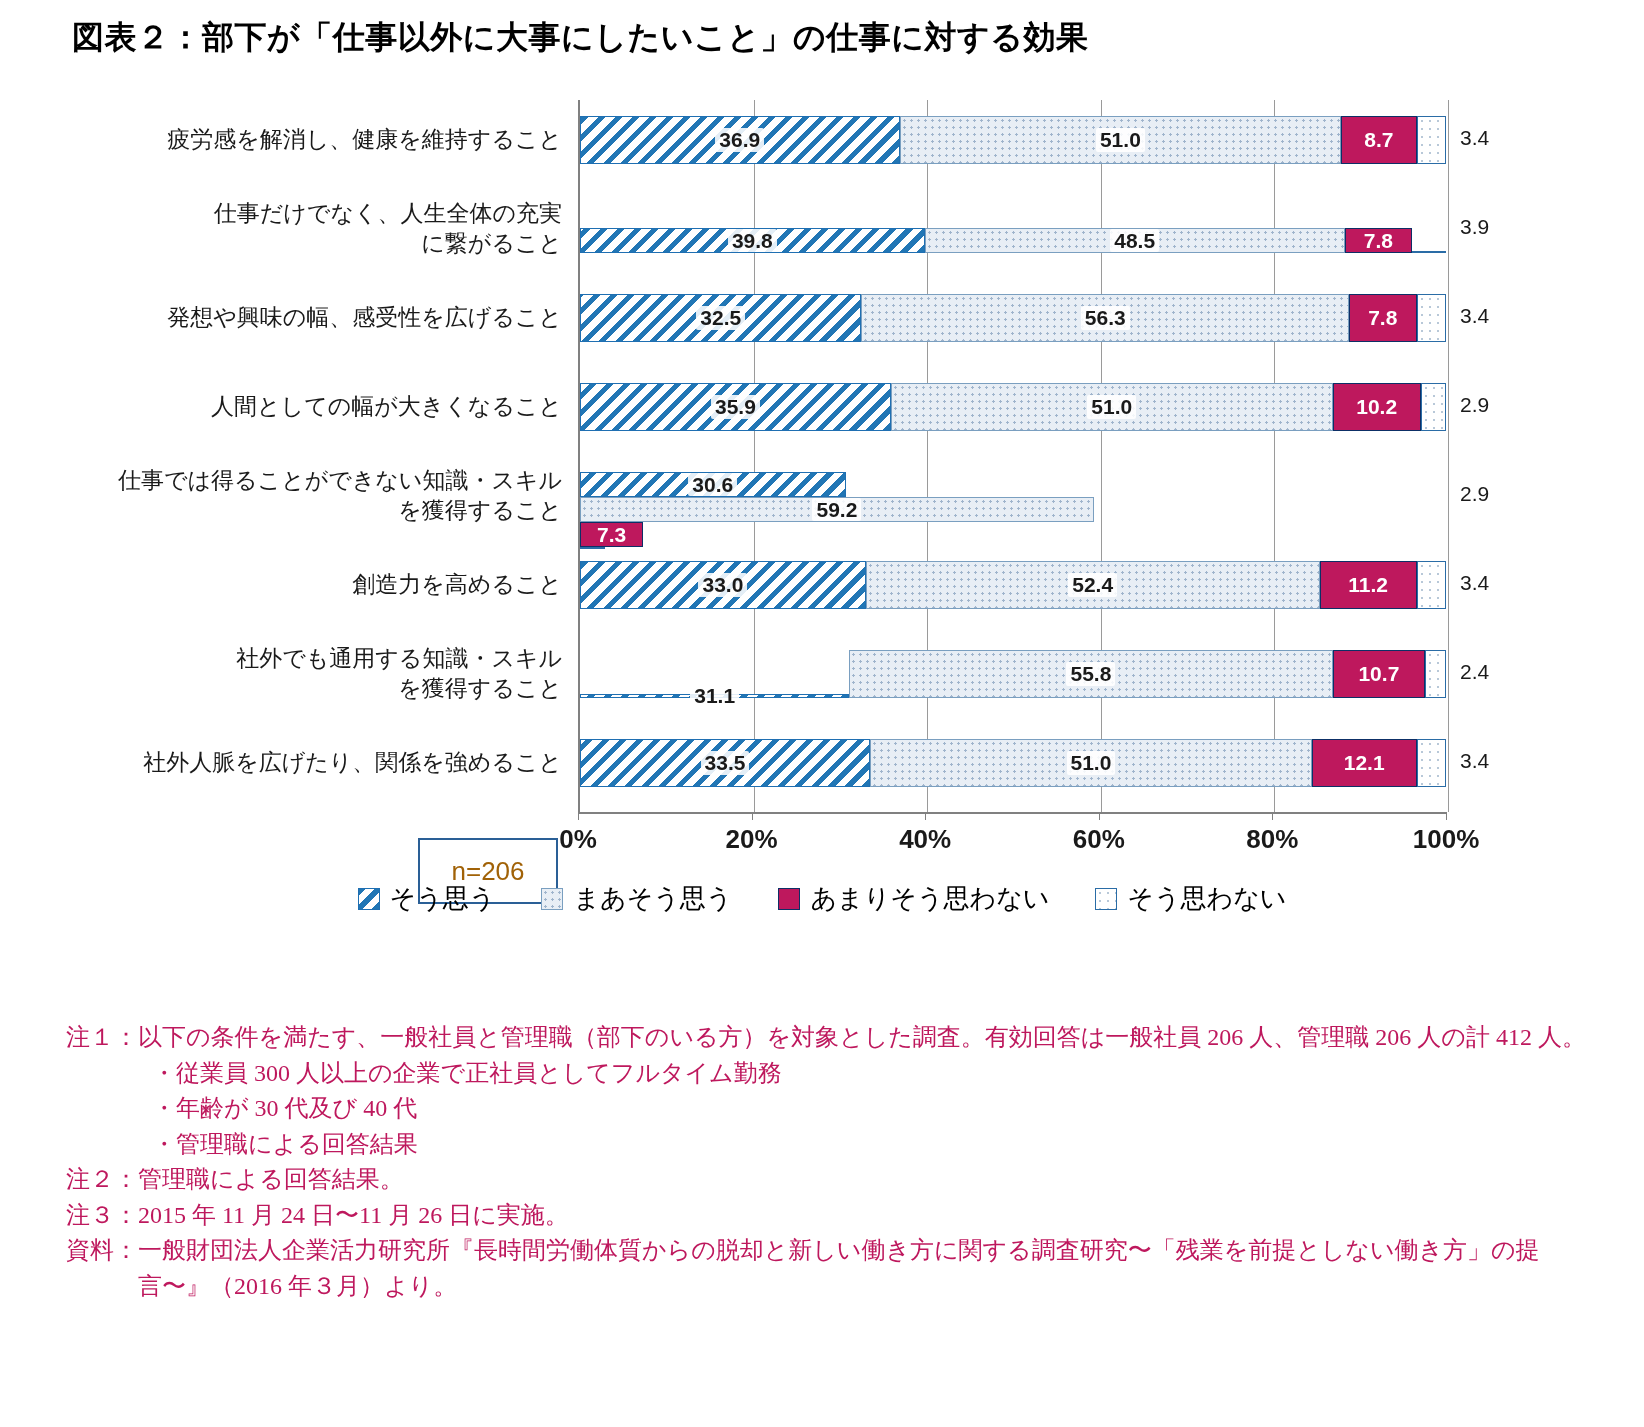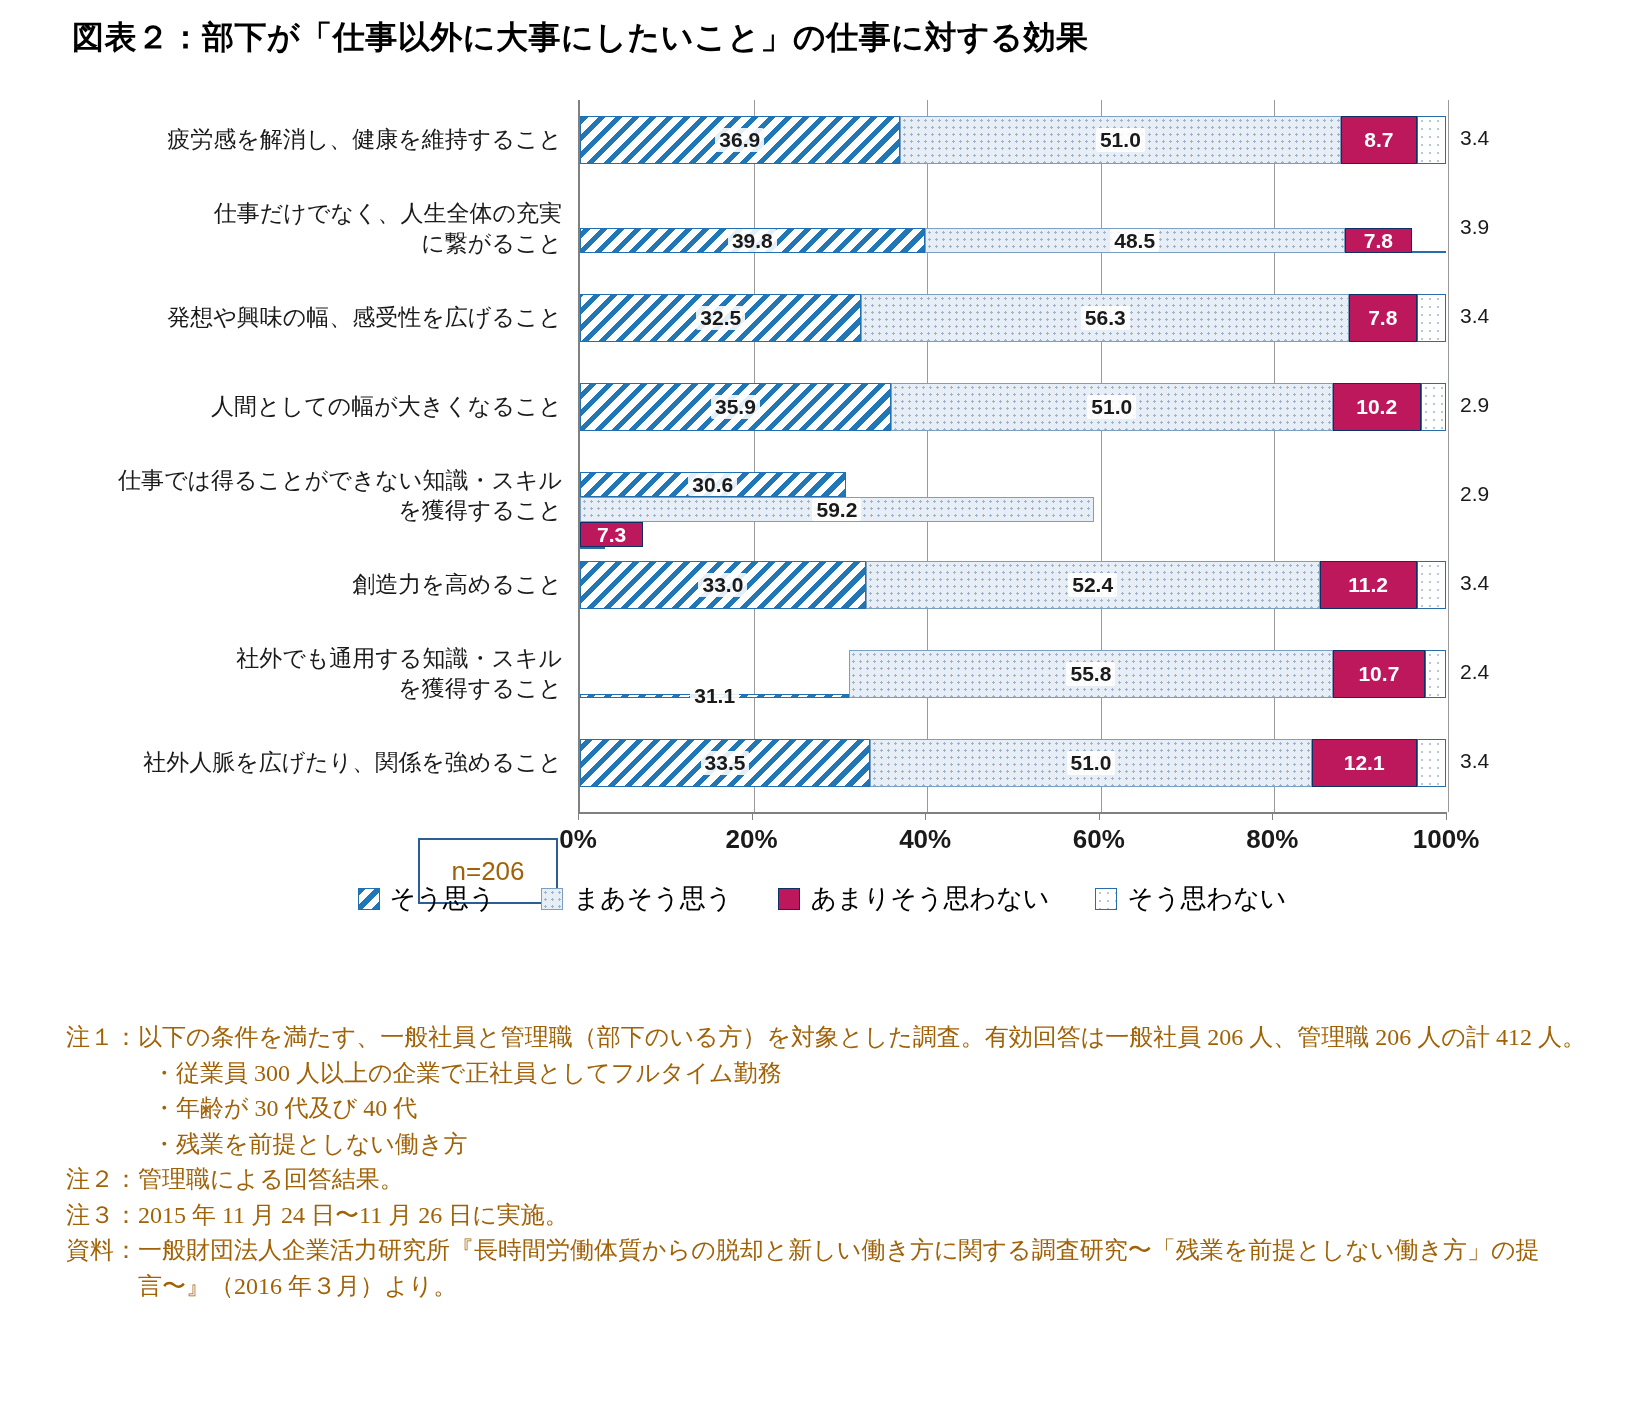--- a/index.html
+++ b/index.html
@@ -207,21 +207,21 @@
 
   
   .notes {
     position: absolute;
     left: 66px;
     top: 1020px;
     width: 1520px;
     font-family: "Liberation Serif", "DejaVu Serif", serif;
     font-size: 24px;
     line-height: 1.48;
-    color: #a16207;
+    color: #be185d;
   }
   .note-row {
     display: flex;
     align-items: flex-start;
   }
   .note-key {
     flex: 0 0 auto;
     white-space: nowrap;
   }
   .note-body {
@@ -411,21 +411,21 @@
     </div>
   </div>
 
 <div class="notes">
   <div class="note-row">
     <span class="note-key">注１：</span>
     <span class="note-body">以下の条件を満たす、一般社員と管理職（部下のいる方）を対象とした調査。有効回答は一般社員 206 人、管理職 206 人の計 412 人。</span>
   </div>
   <div class="note-sub">・従業員 300 人以上の企業で正社員としてフルタイム勤務</div>
   <div class="note-sub">・年齢が 30 代及び 40 代</div>
-  <div class="note-sub">・残業を前提としない働き方</div>
+  <div class="note-sub">・管理職による回答結果</div>
 
   <div class="note-row">
     <span class="note-key">注２：</span>
     <span class="note-body">管理職による回答結果。</span>
   </div>
   <div class="note-row">
     <span class="note-key">注３：</span>
     <span class="note-body">2015 年 11 月 24 日〜11 月 26 日に実施。</span>
   </div>
   <div class="note-row">

